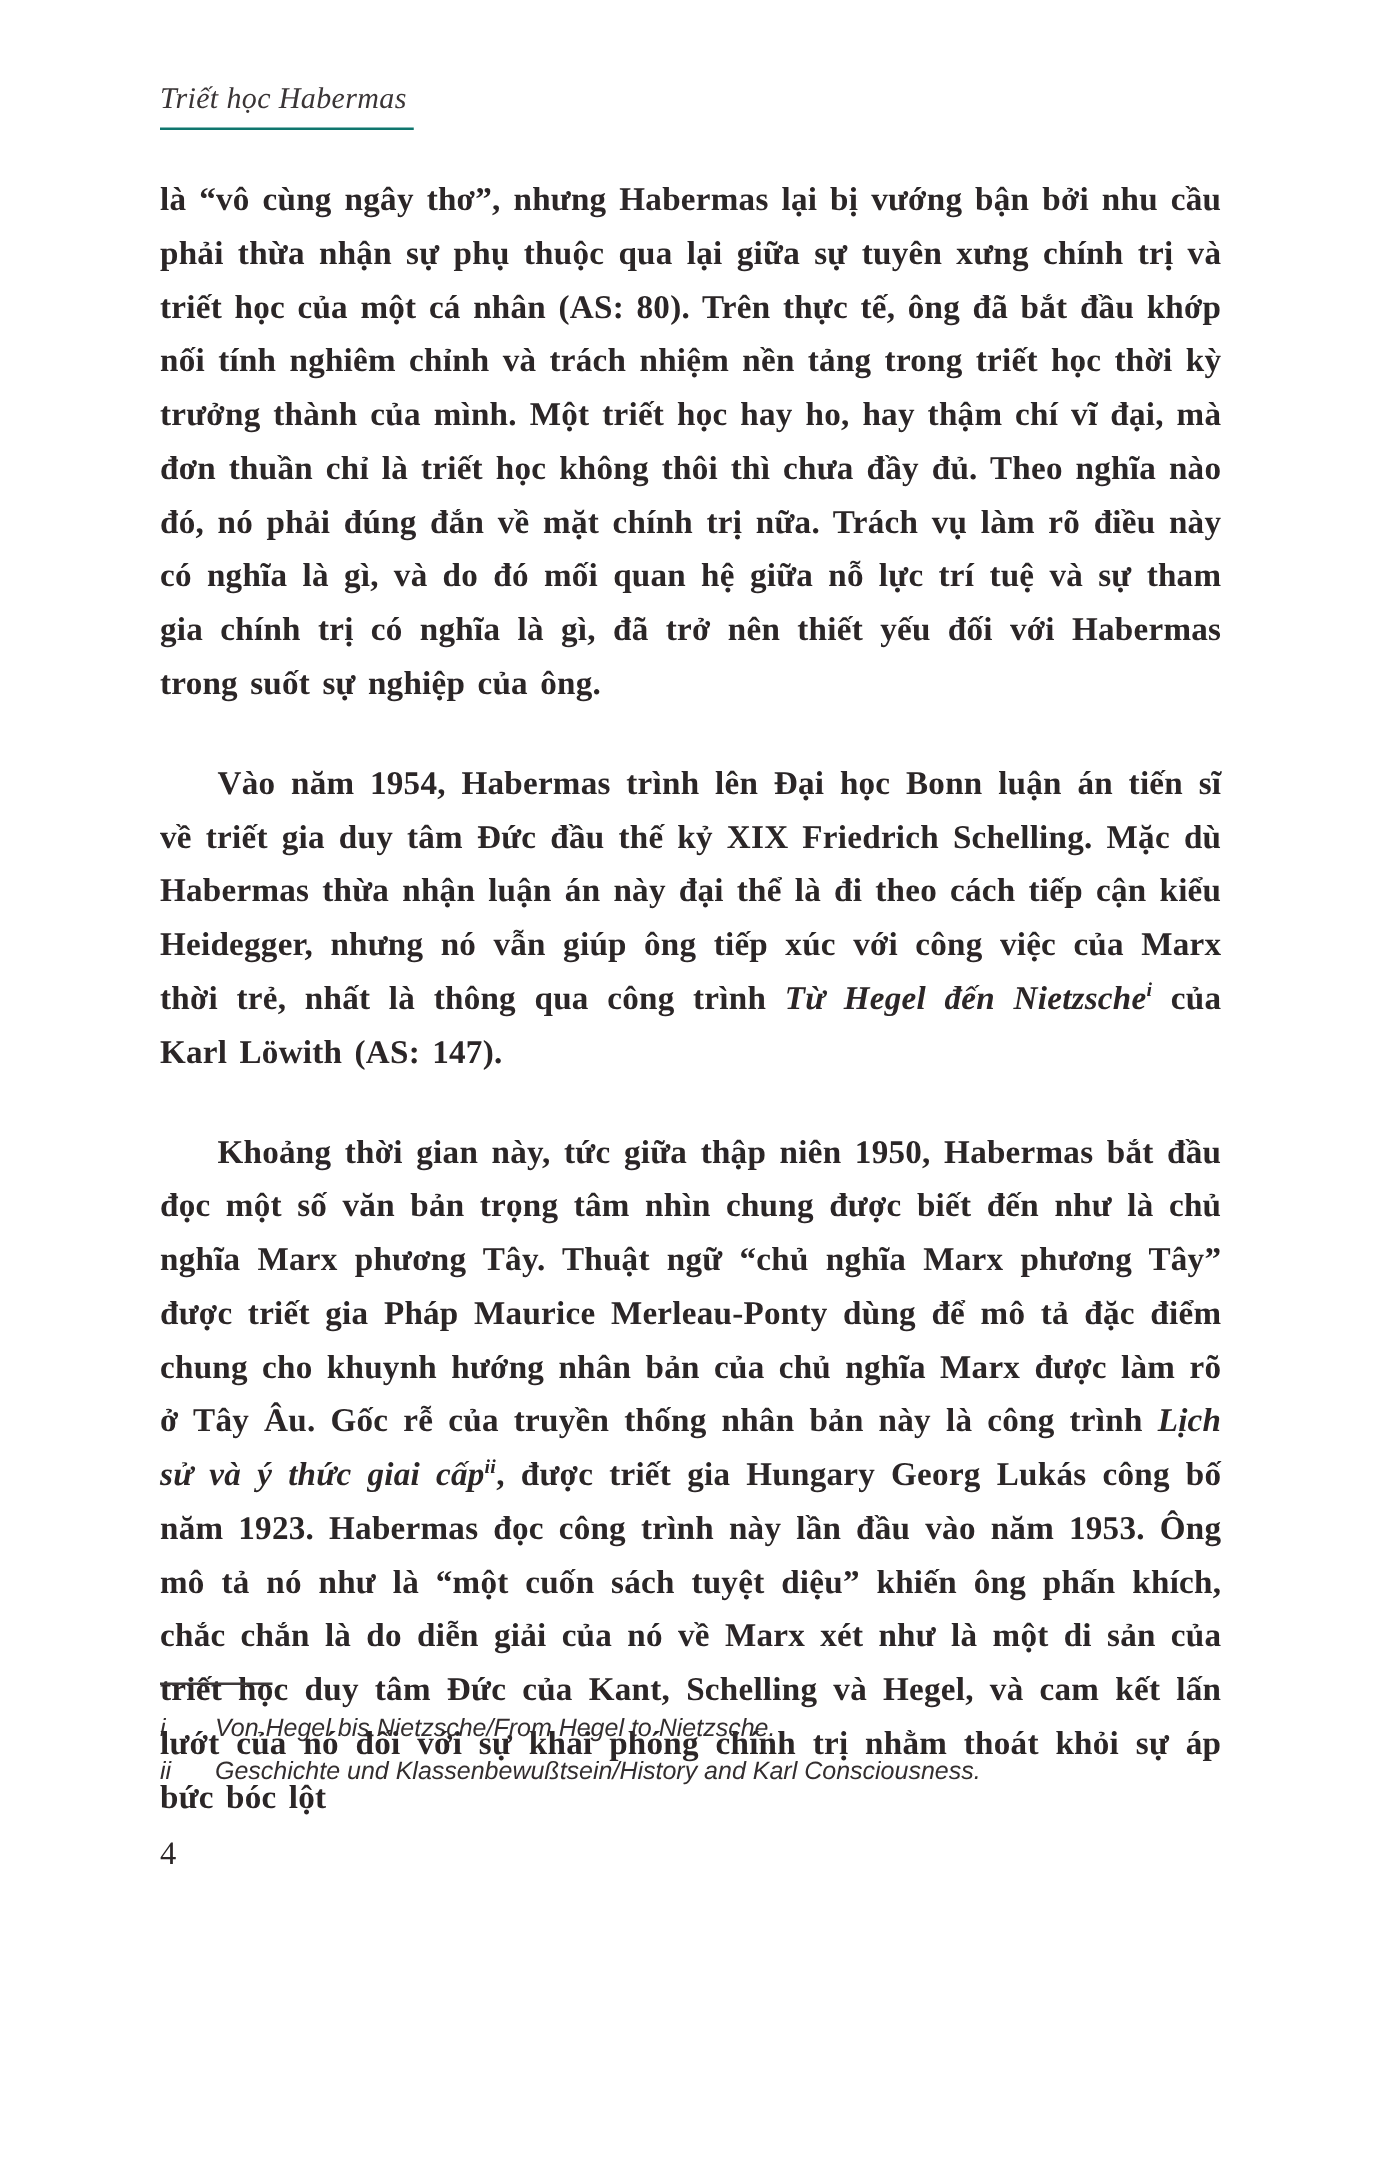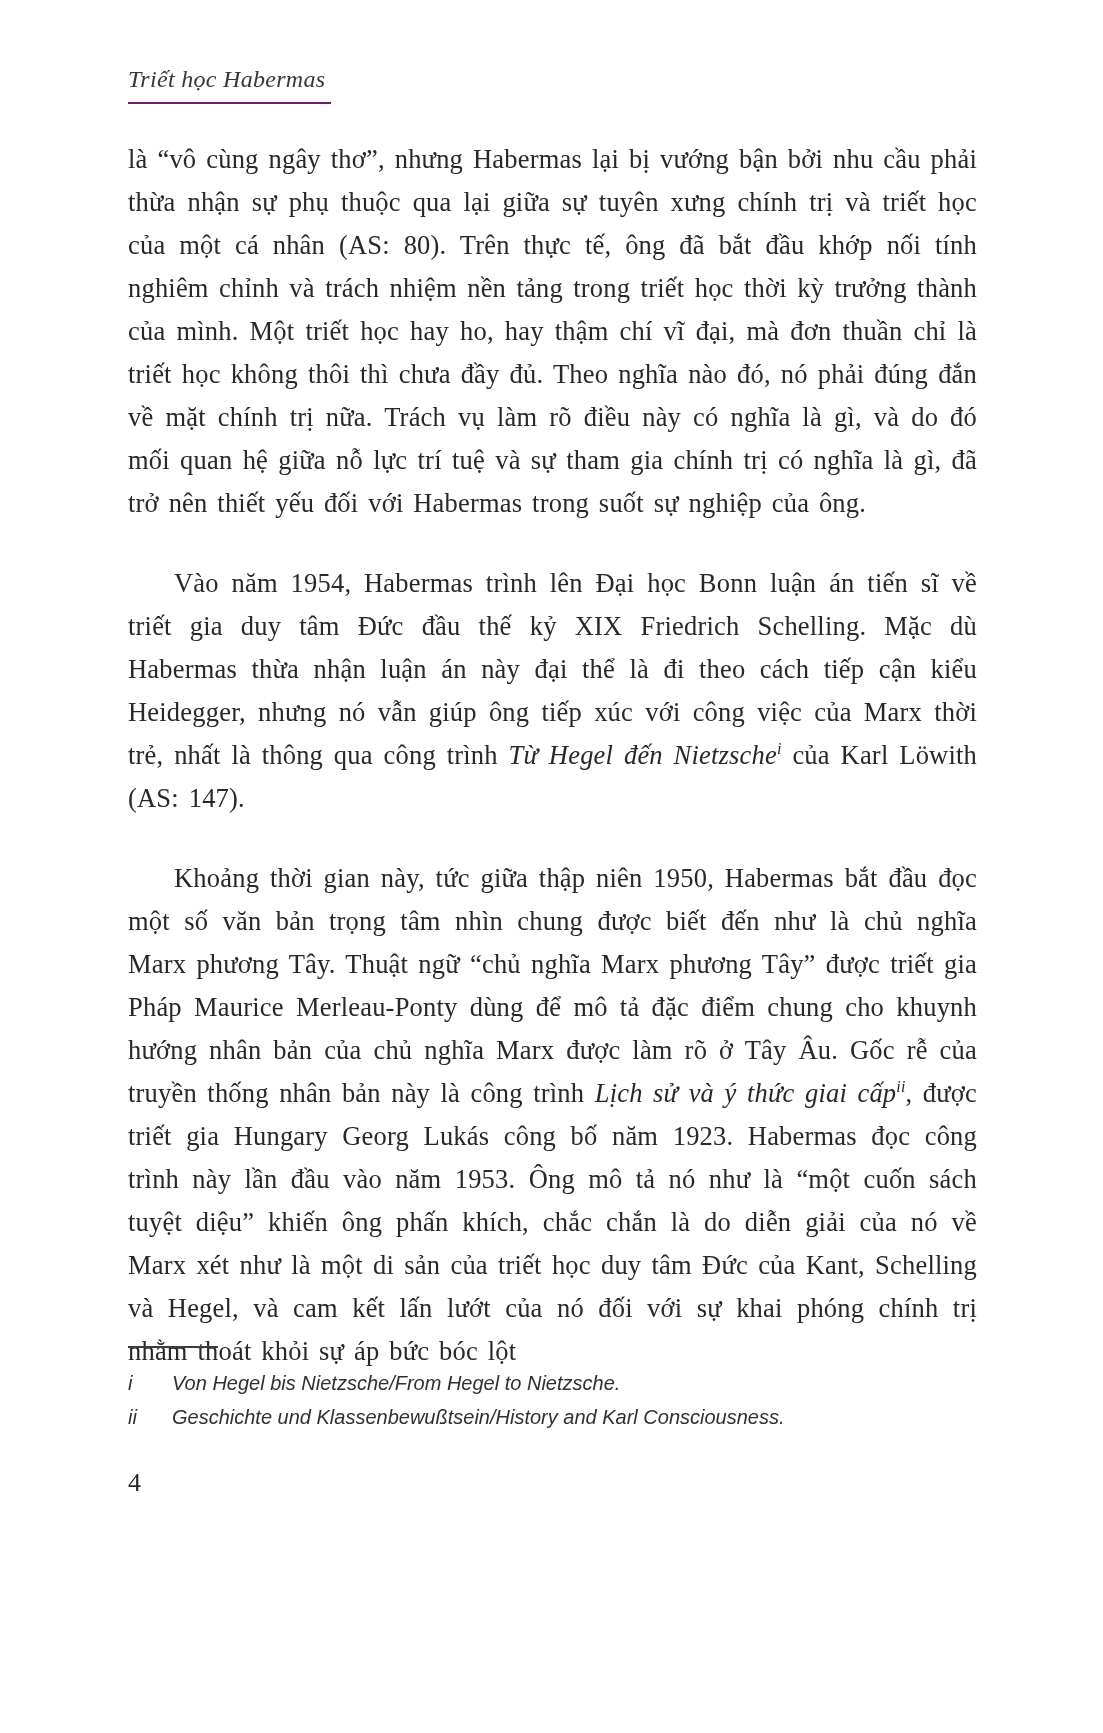--- a/index.html
+++ b/index.html
@@ -21,30 +21,30 @@
   }
   .running-head { margin-bottom: 34px; }
   .running-title {
     display: inline-block;
     font-style: italic;
     font-size: 24px;
     letter-spacing: 0.3px;
     color: #3a3536;
     padding-bottom: 9px;
     padding-right: 6px;
-    border-bottom: 2px solid #701a75;
+    border-bottom: 2px solid #0f766e;
   }
   .body-text {
     font-size: 26.5px;
     line-height: 43px;
     text-align: justify;
     letter-spacing: 0.2px;
     word-spacing: 3px;
   }
-  .para { margin: 0; }
+  .para { margin: 0; font-weight: bold; }
   .para + .para { margin-top: 37px; }
   .para.indent { text-indent: 46px; }
   .italic { font-style: italic; }
   sup {
     font-size: 0.6em;
     line-height: 0;
     vertical-align: super;
   }
   .footnotes {
     position: absolute;

